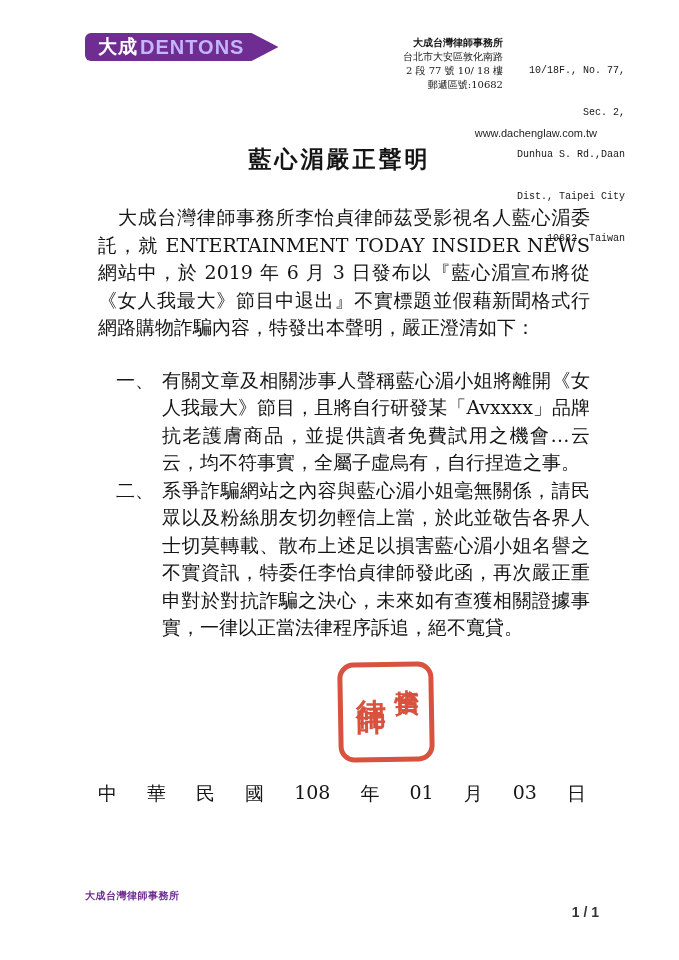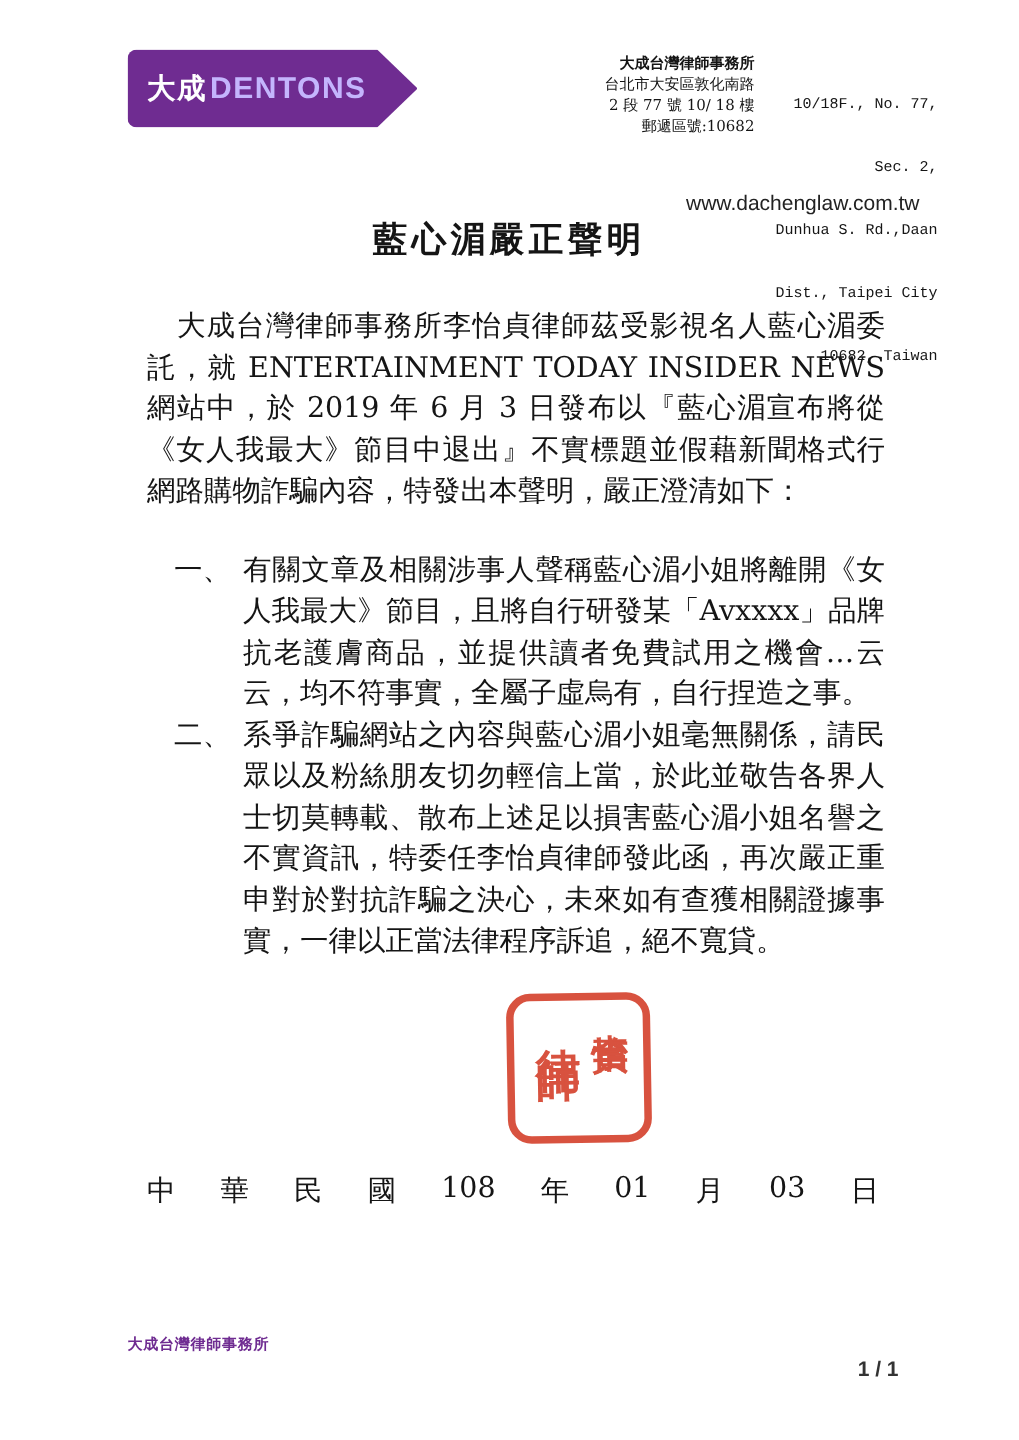--- a/index.html
+++ b/index.html
@@ -6,35 +6,35 @@
   body {
     width:679px; height:960px; background:#ffffff;
     font-family:"DejaVu Serif", serif; color:#151515;
     -webkit-font-smoothing:antialiased;
   }
   .page { position:relative; width:679px; height:960px; overflow:hidden; background:#fff; }
 
   
   .logo {
     position:absolute; top:33px; left:85px;
-    height:52px; background:#6F2C91;
+    height:28px; background:#6F2C91;
     display:inline-flex; align-items:center;
     padding:0 34px 0 13px;
     border-radius:6px;
     clip-path: polygon(0 0, calc(100% - 27px) 0, 100% 50%, calc(100% - 27px) 100%, 0 100%);
   }
   .logo-zh { color:#fff; font-weight:bold; font-size:19px; letter-spacing:1px; font-family:"DejaVu Serif", serif; }
   .logo-en { color:#c4b5fd; font-weight:bold; font-size:20px; letter-spacing:1px; font-family:"Liberation Sans", sans-serif; margin-left:2px; }
 
   .addr-wrap { position:absolute; top:36px; right:54px; display:flex; gap:14px; }
   .addr-zh { text-align:right; font-size:10px; line-height:14px; font-family:"DejaVu Serif", serif; }
   .addr-zh .first { font-weight:bold; }
   .addr-en { text-align:right; font-size:10px; line-height:14px; font-family:"Liberation Mono", monospace; white-space:pre; }
 
-  .website { position:absolute; top:127px; right:66px; font-size:14px; font-family:"Liberation Sans", sans-serif; color:#222; }
+  .website { position:absolute; top:127px; right:82px; font-size:11px; font-family:"Liberation Sans", sans-serif; color:#222; }
 
   
   .doc-title {
     position:absolute; top:144px; left:0; width:679px;
     text-align:center; font-size:23px; font-weight:bold; letter-spacing:3px;
   }
 
   
   .body-text {
     position:absolute; top:204px; left:98px; width:492px;

